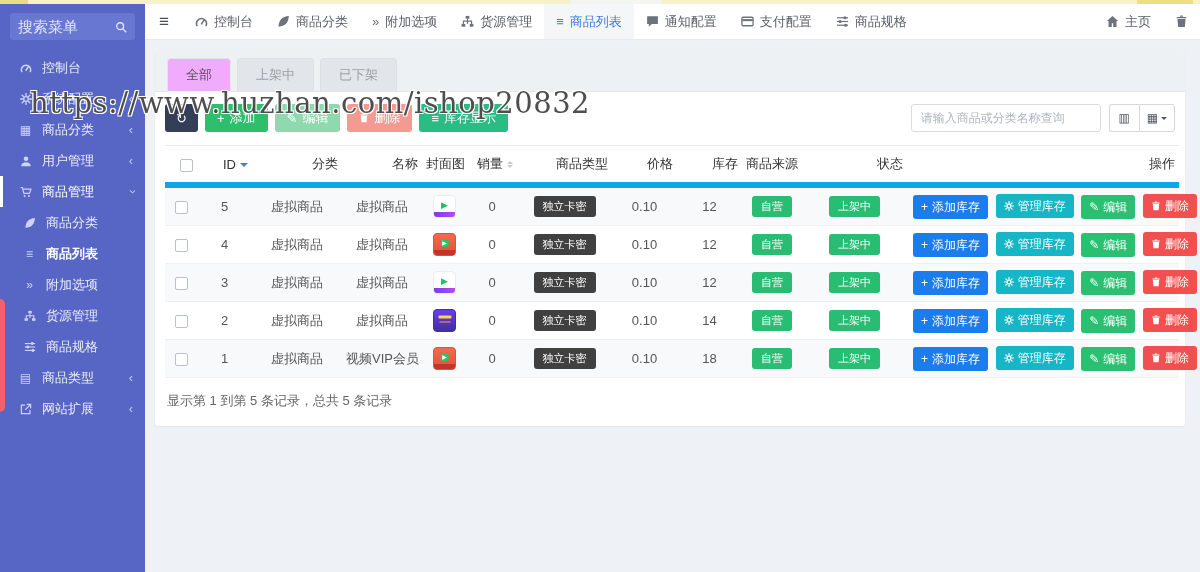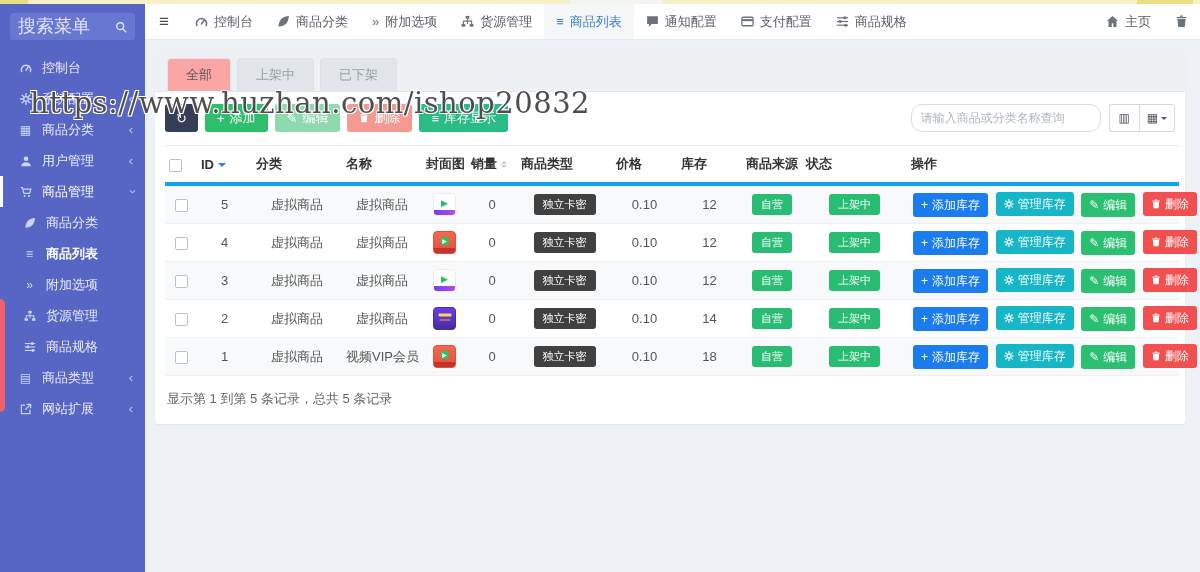--- a/index.html
+++ b/index.html
@@ -12,21 +12,21 @@
   .strip{position:absolute;top:0;left:0;width:1200px;height:4px;background:#f7f1c9;z-index:70}
   .strip i{position:absolute;top:0;height:4px;display:block}
   .strip .s1{left:0;width:28px;background:#e9dc82}
   .strip .s2{left:570px;width:92px;background:#f4f4f1}
   .strip .s3{left:1137px;width:56px;background:#ece083}
   
   .app{position:absolute;top:4px;left:0;width:1200px;height:568px;display:flex}
   
   .sidebar{width:145px;background:#5765c5;color:#e9ecff;flex:none;display:flex;flex-direction:column}
   .menu-search{margin:9px 10px 12px;background:#6877d2;border-radius:3px;height:27px;display:flex;align-items:center;padding:0 8px}
-  .menu-search input{flex:1;min-width:0;background:transparent;border:none;outline:none;color:#fff;font-size:18px}
+  .menu-search input{flex:1;min-width:0;background:transparent;border:none;outline:none;color:#fff;font-size:15px}
   .menu-search input::placeholder{color:rgba(255,255,255,.8)}
   .menu-search .ic{color:#dfe4ff;flex:none}
   .snav{display:flex;flex-direction:column}
   .sitem{display:flex;align-items:center;height:31px;padding:0 12px 0 17px;font-size:13px;color:rgba(255,255,255,.88);cursor:pointer;position:relative}
   .sitem .sic{width:17px;margin-right:8px;color:#ccd4fa;font-size:12px;text-align:center;flex:none}
   .sitem .chev{margin-left:auto;color:rgba(255,255,255,.65);font-size:13px}
   .chev.down{display:inline-block;transform:rotate(-90deg)}
   .sitem.parent-active{border-left:3px solid #fff;padding-left:14px;color:#fff}
   .sitem.sub{padding-left:21px}
   .sitem.active{color:#fff;font-weight:bold}
@@ -37,41 +37,41 @@
   .tnav-item .ic,.tnav-item .g{color:#6d727b;font-size:13px}
   .tnav-item.active{background:#f5f6f7;color:#3a7bd8}
   .tnav-item.active .ic,.tnav-item.active .g{color:#3a7bd8}
   .burger{font-size:17px;color:#4a4e55;padding:0 14px;display:flex;align-items:center;cursor:pointer}
   .tb-spacer{flex:1}
   
   .content{flex:1;padding:8px 15px 0 10px;background:#eef1f5;position:relative}
   .card{background:#fff;border-radius:3px;box-shadow:0 1px 2px rgba(0,0,0,.06)}
   .tabstrip{background:#eef1f4;padding:9px 12px 0;display:flex;border-bottom:1px solid #e2e6ea;border-radius:3px 3px 0 0}
   .tab{padding:7px 18px;font-size:13px;border-radius:4px 4px 0 0;margin-right:6px;cursor:pointer;position:relative;top:1px}
-  .tab.active{background:#fca5a5;color:#555;border:1px solid #e2e6ea;border-bottom:1px solid #fff}
+  .tab.active{background:#f0abfc;color:#555;border:1px solid #e2e6ea;border-bottom:1px solid #fff}
   .tab.inactive{background:#e2e5e9;color:#99a0a8;border:1px solid #dde0e4;border-bottom:none}
   .card-body{padding:12px 10px 16px}
   .toolbar{display:flex;align-items:center;margin-bottom:13px}
   .tbtn{height:28px;display:inline-flex;align-items:center;gap:5px;padding:0 12px;border:none;border-radius:3px;color:#fff;font-size:13px;margin-right:7px;cursor:pointer}
   .bt-refresh{background:#343e56;padding:0 11px;font-size:13px}
   .bt-add{background:#2fbf6c}
   .bt-edit{background:#8ed9ae}
   .bt-del{background:#f49a92}
   .bt-stock{background:#2bbb85}
   .tb-right{margin-left:auto;display:flex;align-items:center}
-  .q-input{width:190px;height:28px;border:1px solid #d9dde2;border-radius:11px;padding:0 9px;font-size:12px;color:#555;outline:none}
+  .q-input{width:190px;height:28px;border:1px solid #d9dde2;border-radius:3px;padding:0 9px;font-size:12px;color:#555;outline:none}
   .q-input::placeholder{color:#aeb5bd}
   .btn-group{display:inline-flex;margin-left:8px}
   .gbtn{height:28px;min-width:30px;background:#fff;border:1px solid #d5d9de;color:#51565e;display:inline-flex;align-items:center;justify-content:center;gap:3px;font-size:12px;cursor:pointer;padding:0 7px}
   .gbtn:first-child{border-radius:3px 0 0 3px;border-right:none}
   .gbtn:last-child{border-radius:0 3px 3px 0}
   .caret{display:inline-block;border:3.5px solid transparent;border-top-color:#51565e;transform:translateY(2px)}
   
   table{width:100%;border-collapse:collapse;table-layout:fixed;font-size:13px}
-  th{padding:9px 4px;border-top:1px solid #e8eaed;border-bottom:4px solid #0ea5e9;color:#333;font-weight:bold;text-align:left;white-space:nowrap}
+  th{padding:9px 4px;border-top:1px solid #e8eaed;border-bottom:6px solid #0ea5e9;color:#333;font-weight:normal;text-align:right;white-space:nowrap}
   td{padding:6px 4px;border-bottom:1px solid #eef0f2;color:#555;text-align:center;white-space:nowrap}
   tbody tr:nth-child(odd){background:#f8f9fa}
   .cb{display:inline-block;width:13px;height:13px;border:1px solid #b9c1ca;border-radius:2px;background:#fff;vertical-align:middle;cursor:pointer}
   .caret-dn{display:inline-block;margin-left:4px;border:4px solid transparent;border-top-color:#3d7fd9;transform:translateY(2px)}
   .sorter{display:inline-flex;flex-direction:column;margin-left:4px;vertical-align:middle}
   .sorter i{display:block;border:3.5px solid transparent;width:0;height:0}
   .sorter .up{border-bottom-color:#c7cdd4;margin-bottom:1px}
   .sorter .dn{border-top-color:#c7cdd4}
   .badge{display:inline-block;padding:3px 9px;border-radius:3px;font-size:11px;color:#fff;line-height:1.3}
   .bg-teal{background:#404040}

